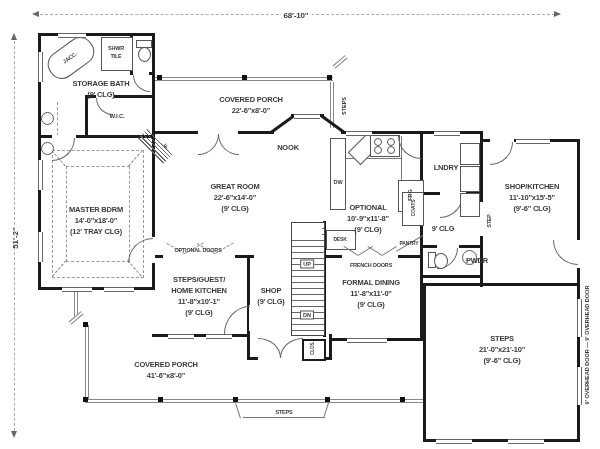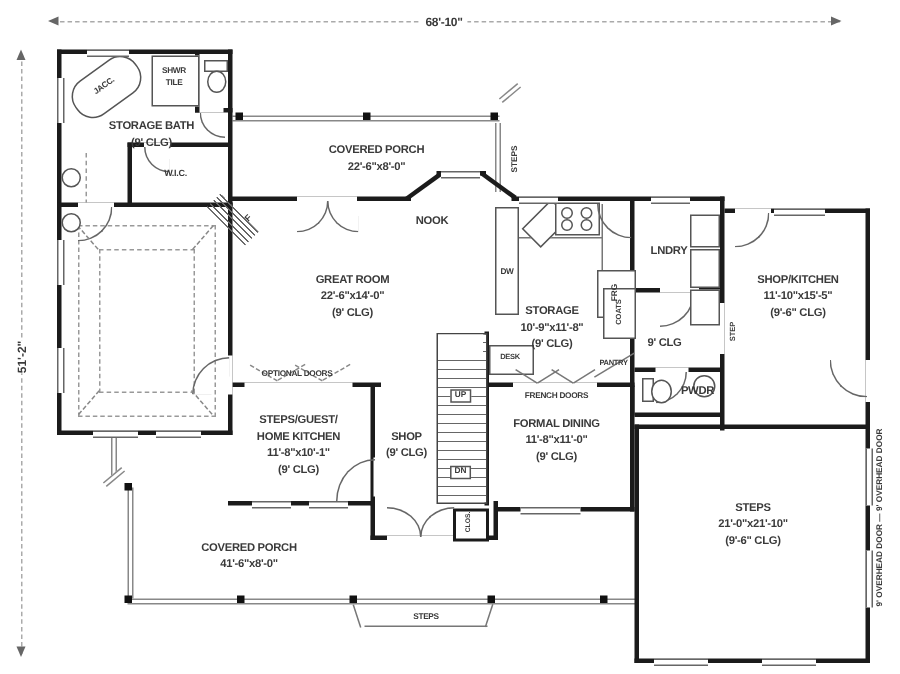--- a/index.html
+++ b/index.html
@@ -241,30 +241,35 @@
     <div>22'-6"x8'-0"</div>
   </div>
   <div class="lb" style="left:288px;top:147px;">NOOK</div>
 
   <div class="lb" style="left:235px;top:197px;">
     <div>GREAT ROOM</div>
     <div>22'-6"x14'-0"</div>
     <div>(9' CLG)</div>
   </div>
 
+  <div class="lb" style="left:96px;top:220px;">
+    <div>MASTER BDRM</div>
+    <div>14'-0"x18'-0"</div>
+    <div>(12' TRAY CLG)</div>
+  </div>
 
   <div class="lb" style="left:368px;top:218px;">
-    <div>STORAGE</div>
+    <div>OPTIONAL</div>
     <div>10'-9"x11'-8"</div>
     <div>(9' CLG)</div>
   </div>
 
   <div class="lb" style="left:446px;top:167px;">LNDRY</div>
   <div class="lb" style="left:443px;top:228px;">9' CLG</div>
-  <div class="lb" style="left:465px;top:260px;">PWDR</div>
+  <div class="lb" style="left:477px;top:260px;">PWDR</div>
 
   <div class="lb" style="left:532px;top:197px;">
     <div>SHOP/KITCHEN</div>
     <div>11'-10"x15'-5"</div>
     <div>(9'-6" CLG)</div>
   </div>
 
   <div class="lb" style="left:199px;top:296px;">
     <div>STEPS/GUEST/</div>
     <div>HOME KITCHEN</div>

